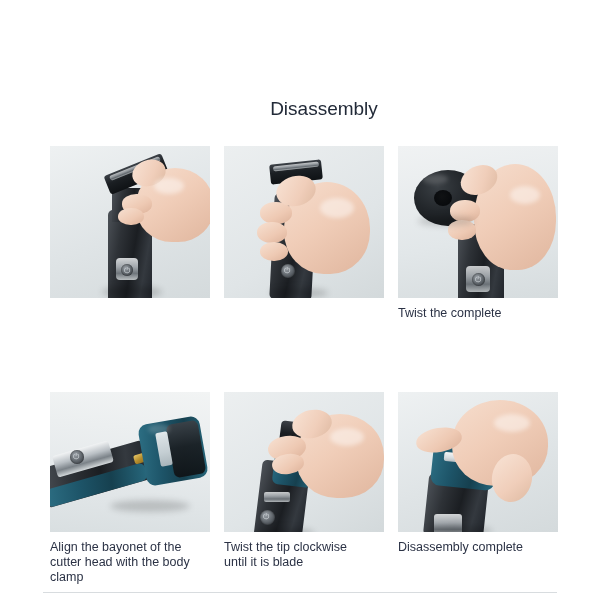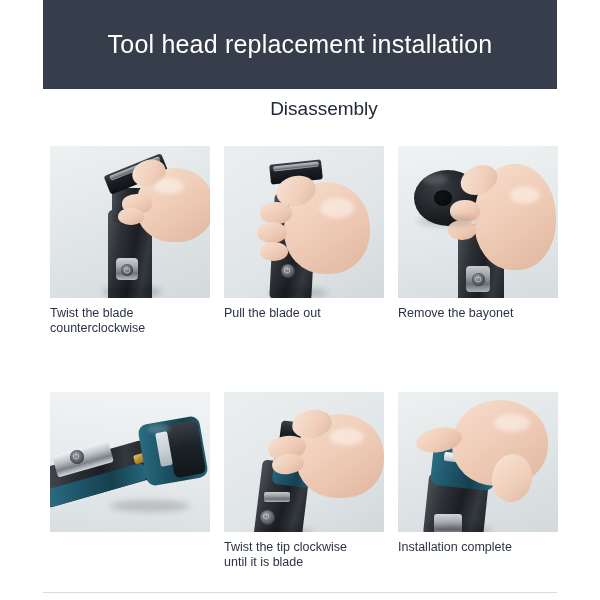--- a/index.html
+++ b/index.html
@@ -141,23 +141,20 @@
     border-radius:2px;
   }
   .shade{position:absolute;background:rgba(0,0,0,.17);border-radius:50%;filter:blur(3px);}
   .hl{position:absolute;background:rgba(255,255,255,.45);border-radius:50%;filter:blur(2px);}
 </style>
 </head>
 <body>
 
 <div class="page">
 
-  <div class="banner">
-    <div class="banner-title">Tool head replacement installation</div>
-  </div>
 
   <div class="section-heading" id="heading-disassembly">Disassembly</div>
 
   <div class="row" id="row-disassembly">
 
     <div class="cell">
       <div class="photo">
         <div class="ph-bg g1"></div>
 
         <div class="body-dark" style="left:58px;top:64px;width:44px;height:92px;"></div>
@@ -169,43 +166,40 @@
         <div class="blade" style="left:55px;top:18px;width:62px;height:20px;transform:rotate(-22deg);"></div>
         <div class="chrome" style="left:58px;top:20px;width:54px;height:5px;transform:rotate(-22deg);opacity:.7;"></div>
 
         <div class="hand" style="left:86px;top:22px;width:78px;height:74px;"></div>
         <div class="finger" style="left:72px;top:48px;width:30px;height:20px;"></div>
         <div class="finger" style="left:68px;top:62px;width:26px;height:17px;"></div>
         <div class="thumb" style="left:82px;top:14px;width:34px;height:26px;transform:rotate(-18deg);"></div>
         <div class="hl" style="left:104px;top:32px;width:30px;height:16px;"></div>
         <div class="shade" style="left:52px;top:140px;width:60px;height:12px;"></div>
       </div>
-      <div class="caption">Twist the blade
-counterclockwise</div>
     </div>
 
     <div class="cell">
       <div class="photo">
         <div class="ph-bg g2"></div>
         <div class="body-dark" style="left:48px;top:48px;width:42px;height:106px;transform:rotate(3deg);"></div>
         <div class="blade" style="left:46px;top:16px;width:52px;height:20px;transform:rotate(-6deg);"></div>
         <div class="chrome" style="left:49px;top:18px;width:46px;height:5px;transform:rotate(-6deg);opacity:.75;"></div>
         <div class="chrome" style="left:50px;top:82px;width:26px;height:10px;border-radius:2px;opacity:.8;"></div>
         <div class="power-btn" style="left:57px;top:118px;width:14px;height:14px;"></div>
         <div class="power-glyph" style="left:60px;top:121px;">⏻</div>
 
         <div class="hand" style="left:60px;top:36px;width:86px;height:92px;"></div>
         <div class="finger" style="left:36px;top:56px;width:32px;height:22px;"></div>
         <div class="finger" style="left:33px;top:76px;width:30px;height:21px;"></div>
         <div class="finger" style="left:36px;top:96px;width:28px;height:19px;"></div>
         <div class="thumb" style="left:52px;top:30px;width:40px;height:30px;transform:rotate(-14deg);"></div>
         <div class="hl" style="left:96px;top:52px;width:34px;height:20px;"></div>
         <div class="shade" style="left:46px;top:142px;width:58px;height:10px;"></div>
       </div>
-      <div class="caption">Pull the blade out</div>
     </div>
 
     <div class="cell">
       <div class="photo">
         <div class="ph-bg g3"></div>
 
         <div class="body-dark" style="left:60px;top:78px;width:46px;height:78px;"></div>
         <div class="chrome" style="left:68px;top:120px;width:24px;height:26px;border-radius:4px;opacity:.8;"></div>
         <div class="power-btn" style="left:74px;top:127px;width:13px;height:13px;"></div>
         <div class="power-glyph" style="left:77px;top:130px;">⏻</div>
@@ -216,21 +210,21 @@
         <div class="cap-hole" style="left:36px;top:44px;width:18px;height:16px;"></div>
         <div class="hl" style="left:24px;top:28px;width:26px;height:10px;opacity:.35;"></div>
 
         <div class="hand" style="left:76px;top:18px;width:82px;height:106px;"></div>
         <div class="finger" style="left:52px;top:54px;width:30px;height:22px;"></div>
         <div class="finger" style="left:50px;top:74px;width:28px;height:20px;"></div>
         <div class="thumb" style="left:62px;top:20px;width:38px;height:28px;transform:rotate(-24deg);"></div>
         <div class="hl" style="left:112px;top:40px;width:30px;height:18px;"></div>
         <div class="shade" style="left:20px;top:70px;width:56px;height:10px;"></div>
       </div>
-      <div class="caption">Remove the bayonet</div>
+      <div class="caption">Twist the complete</div>
     </div>
   </div>
 
 
   <div class="row" id="row-installation">
 
     <div class="cell">
       <div class="photo">
         <div class="ph-bg g4"></div>
 
@@ -241,20 +235,23 @@
         <div class="power-glyph" style="left:23px;top:61px;">⏻</div>
 
         <div class="gold-pin" style="left:84px;top:62px;width:12px;height:9px;transform:rotate(-16deg);"></div>
 
         <div class="body-teal" style="left:92px;top:28px;width:62px;height:62px;border-radius:9px;transform:rotate(-10deg);"></div>
         <div class="blade" style="left:120px;top:30px;width:32px;height:54px;border-radius:6px;transform:rotate(-10deg);opacity:.92;"></div>
         <div class="label-strip" style="left:108px;top:40px;width:12px;height:34px;transform:rotate(-10deg);opacity:.9;"></div>
         <div class="hl" style="left:98px;top:32px;width:22px;height:10px;opacity:.4;"></div>
         <div class="shade" style="left:60px;top:108px;width:80px;height:12px;"></div>
       </div>
+      <div class="caption">Align the bayonet of the
+cutter head with the body
+clamp</div>
     </div>
 
     <div class="cell">
       <div class="photo">
         <div class="ph-bg g2"></div>
         <div class="body-dark" style="left:34px;top:70px;width:48px;height:78px;transform:rotate(7deg);"></div>
         <div class="body-teal" style="left:50px;top:52px;width:40px;height:42px;transform:rotate(7deg);"></div>
         <div class="blade" style="left:56px;top:30px;width:30px;height:26px;border-radius:4px;transform:rotate(7deg);"></div>
         <div class="chrome" style="left:40px;top:100px;width:26px;height:10px;border-radius:2px;opacity:.8;"></div>
         <div class="power-btn" style="left:36px;top:118px;width:15px;height:15px;"></div>
@@ -279,18 +276,18 @@
         <div class="label-strip" style="left:46px;top:62px;width:44px;height:9px;transform:rotate(6deg);"></div>
         <div class="blade" style="left:60px;top:44px;width:44px;height:18px;border-radius:4px;transform:rotate(6deg);"></div>
         <div class="chrome" style="left:36px;top:122px;width:28px;height:22px;border-radius:3px;opacity:.85;"></div>
 
         <div class="hand" style="left:54px;top:8px;width:96px;height:86px;"></div>
         <div class="finger" style="left:18px;top:36px;width:46px;height:24px;transform:rotate(-10deg);"></div>
         <div class="thumb" style="left:94px;top:62px;width:40px;height:48px;transform:rotate(10deg);"></div>
         <div class="hl" style="left:96px;top:22px;width:36px;height:18px;"></div>
         <div class="shade" style="left:30px;top:134px;width:64px;height:10px;"></div>
       </div>
-      <div class="caption">Installation complete</div>
+      <div class="caption">Disassembly complete</div>
     </div>
   </div>
 
   <div class="divider"></div>
 </div>
 
 </body></html>

